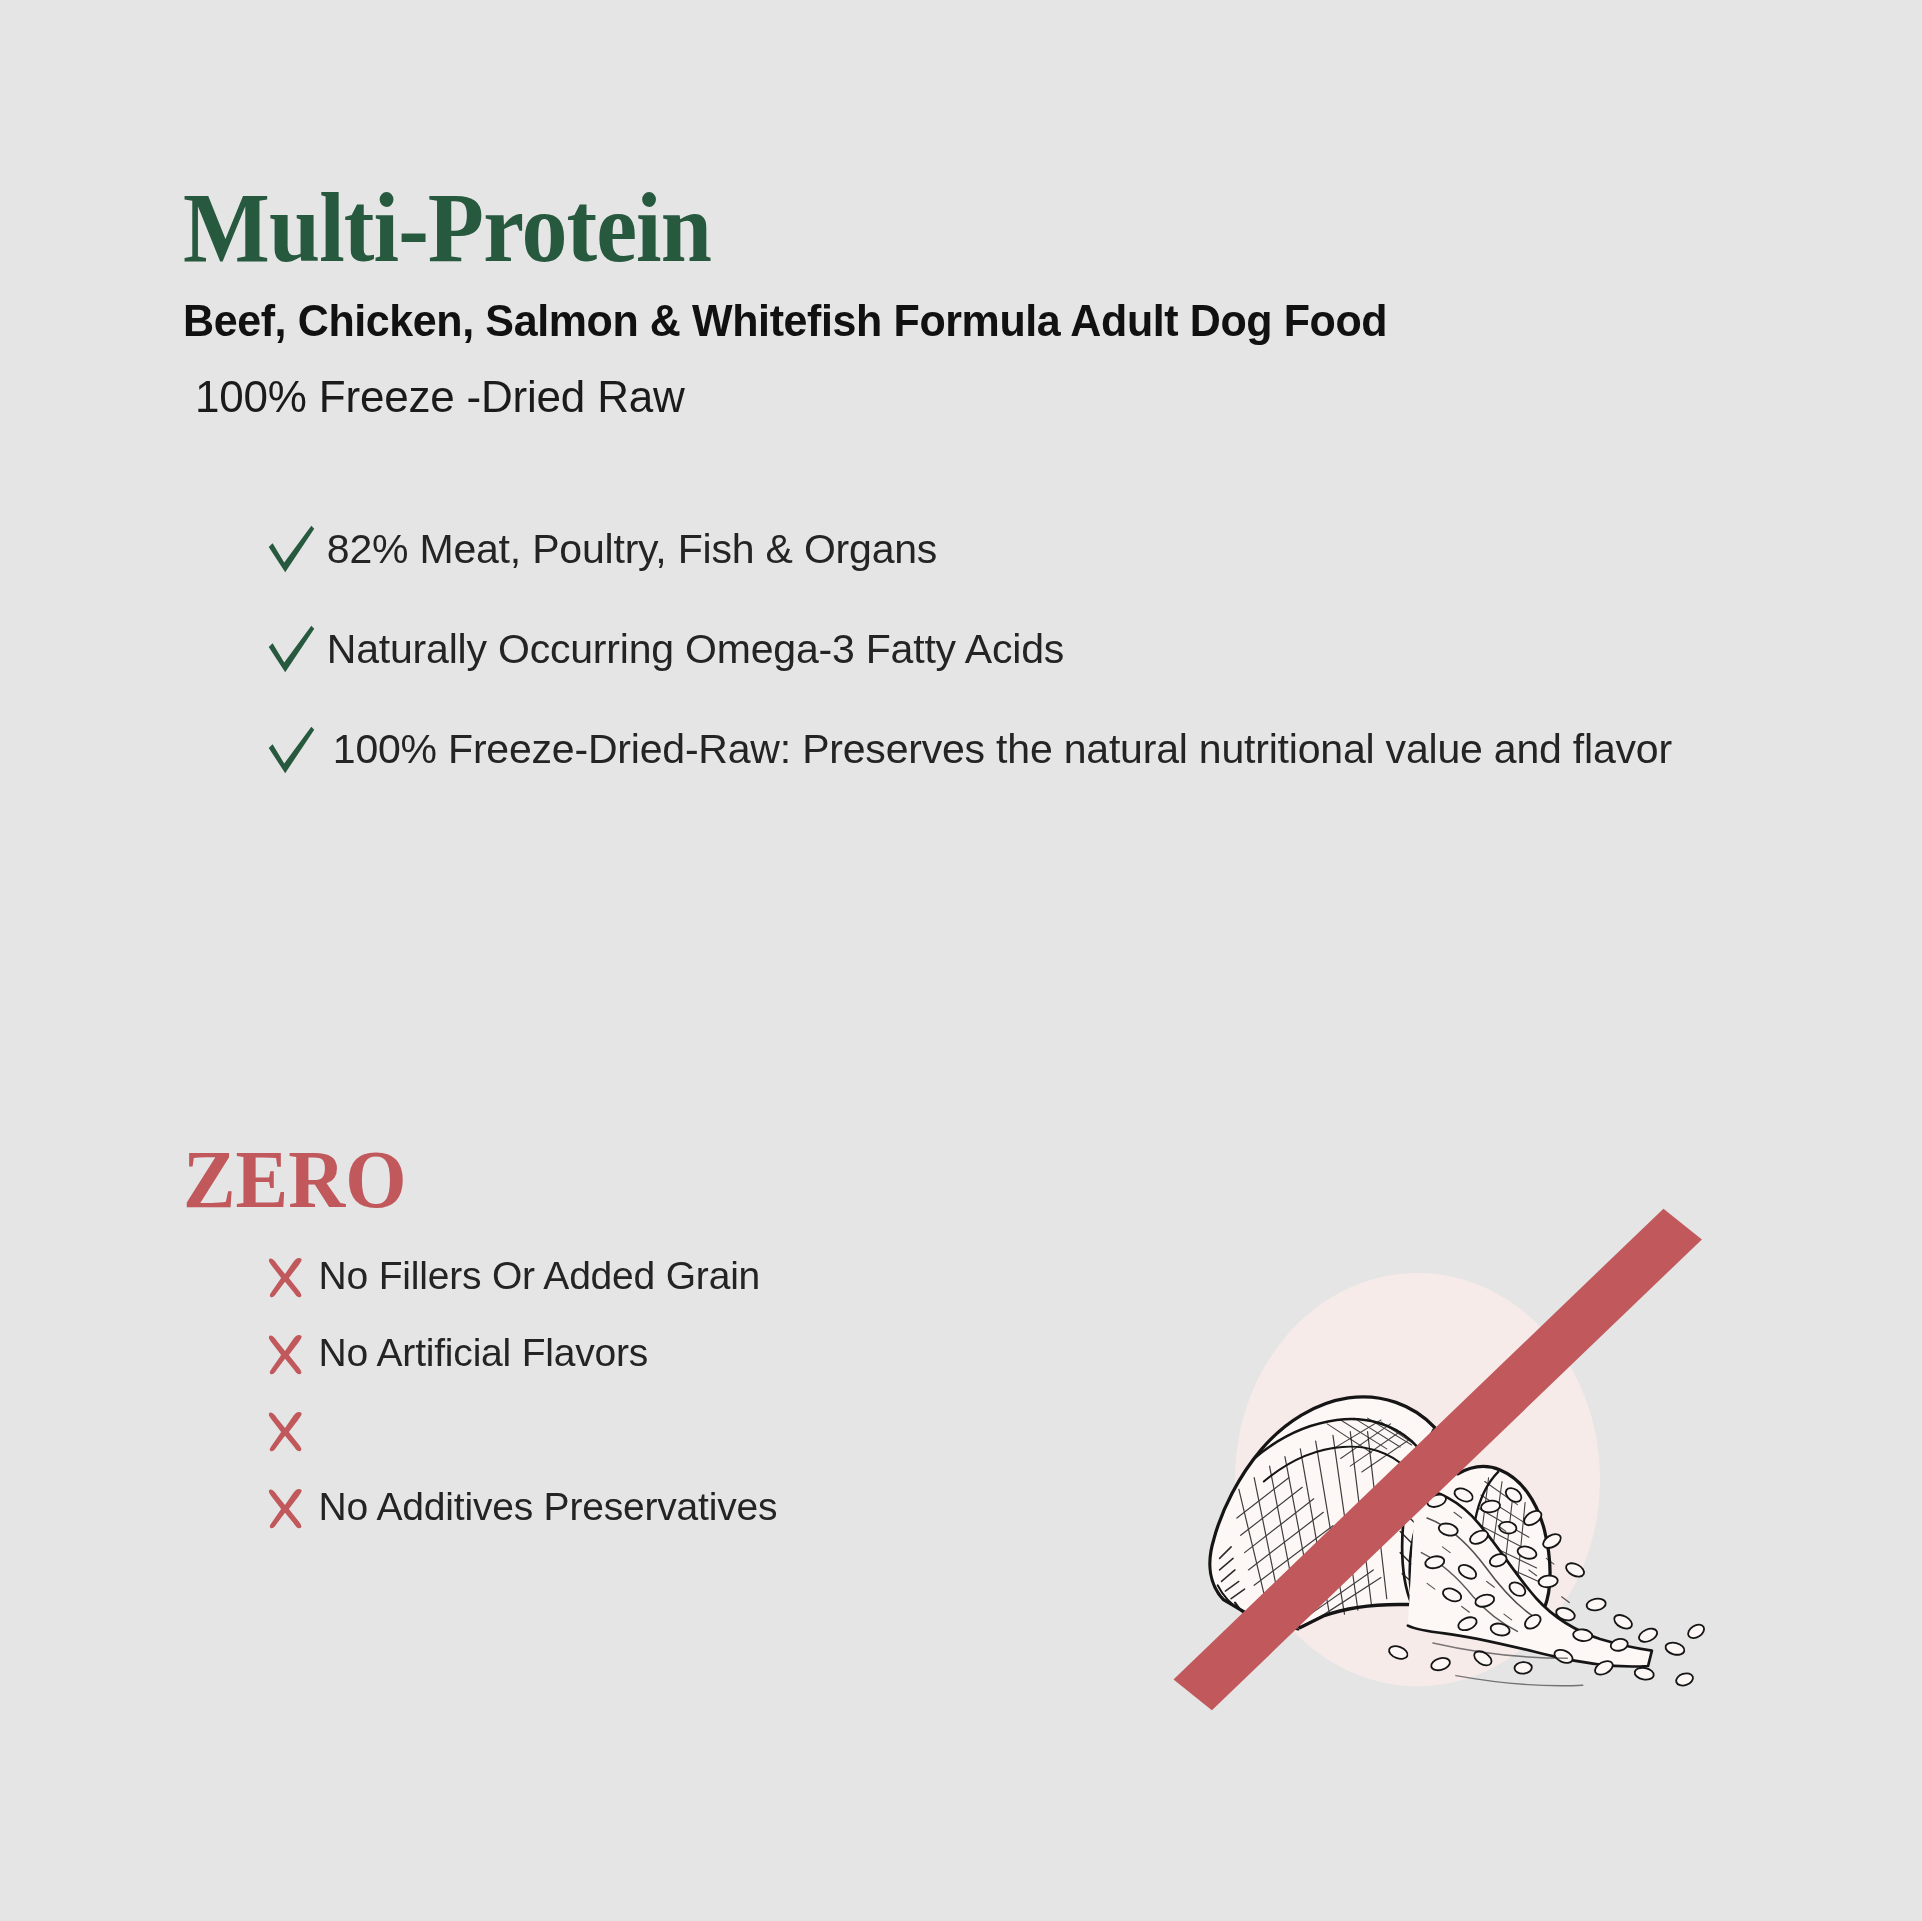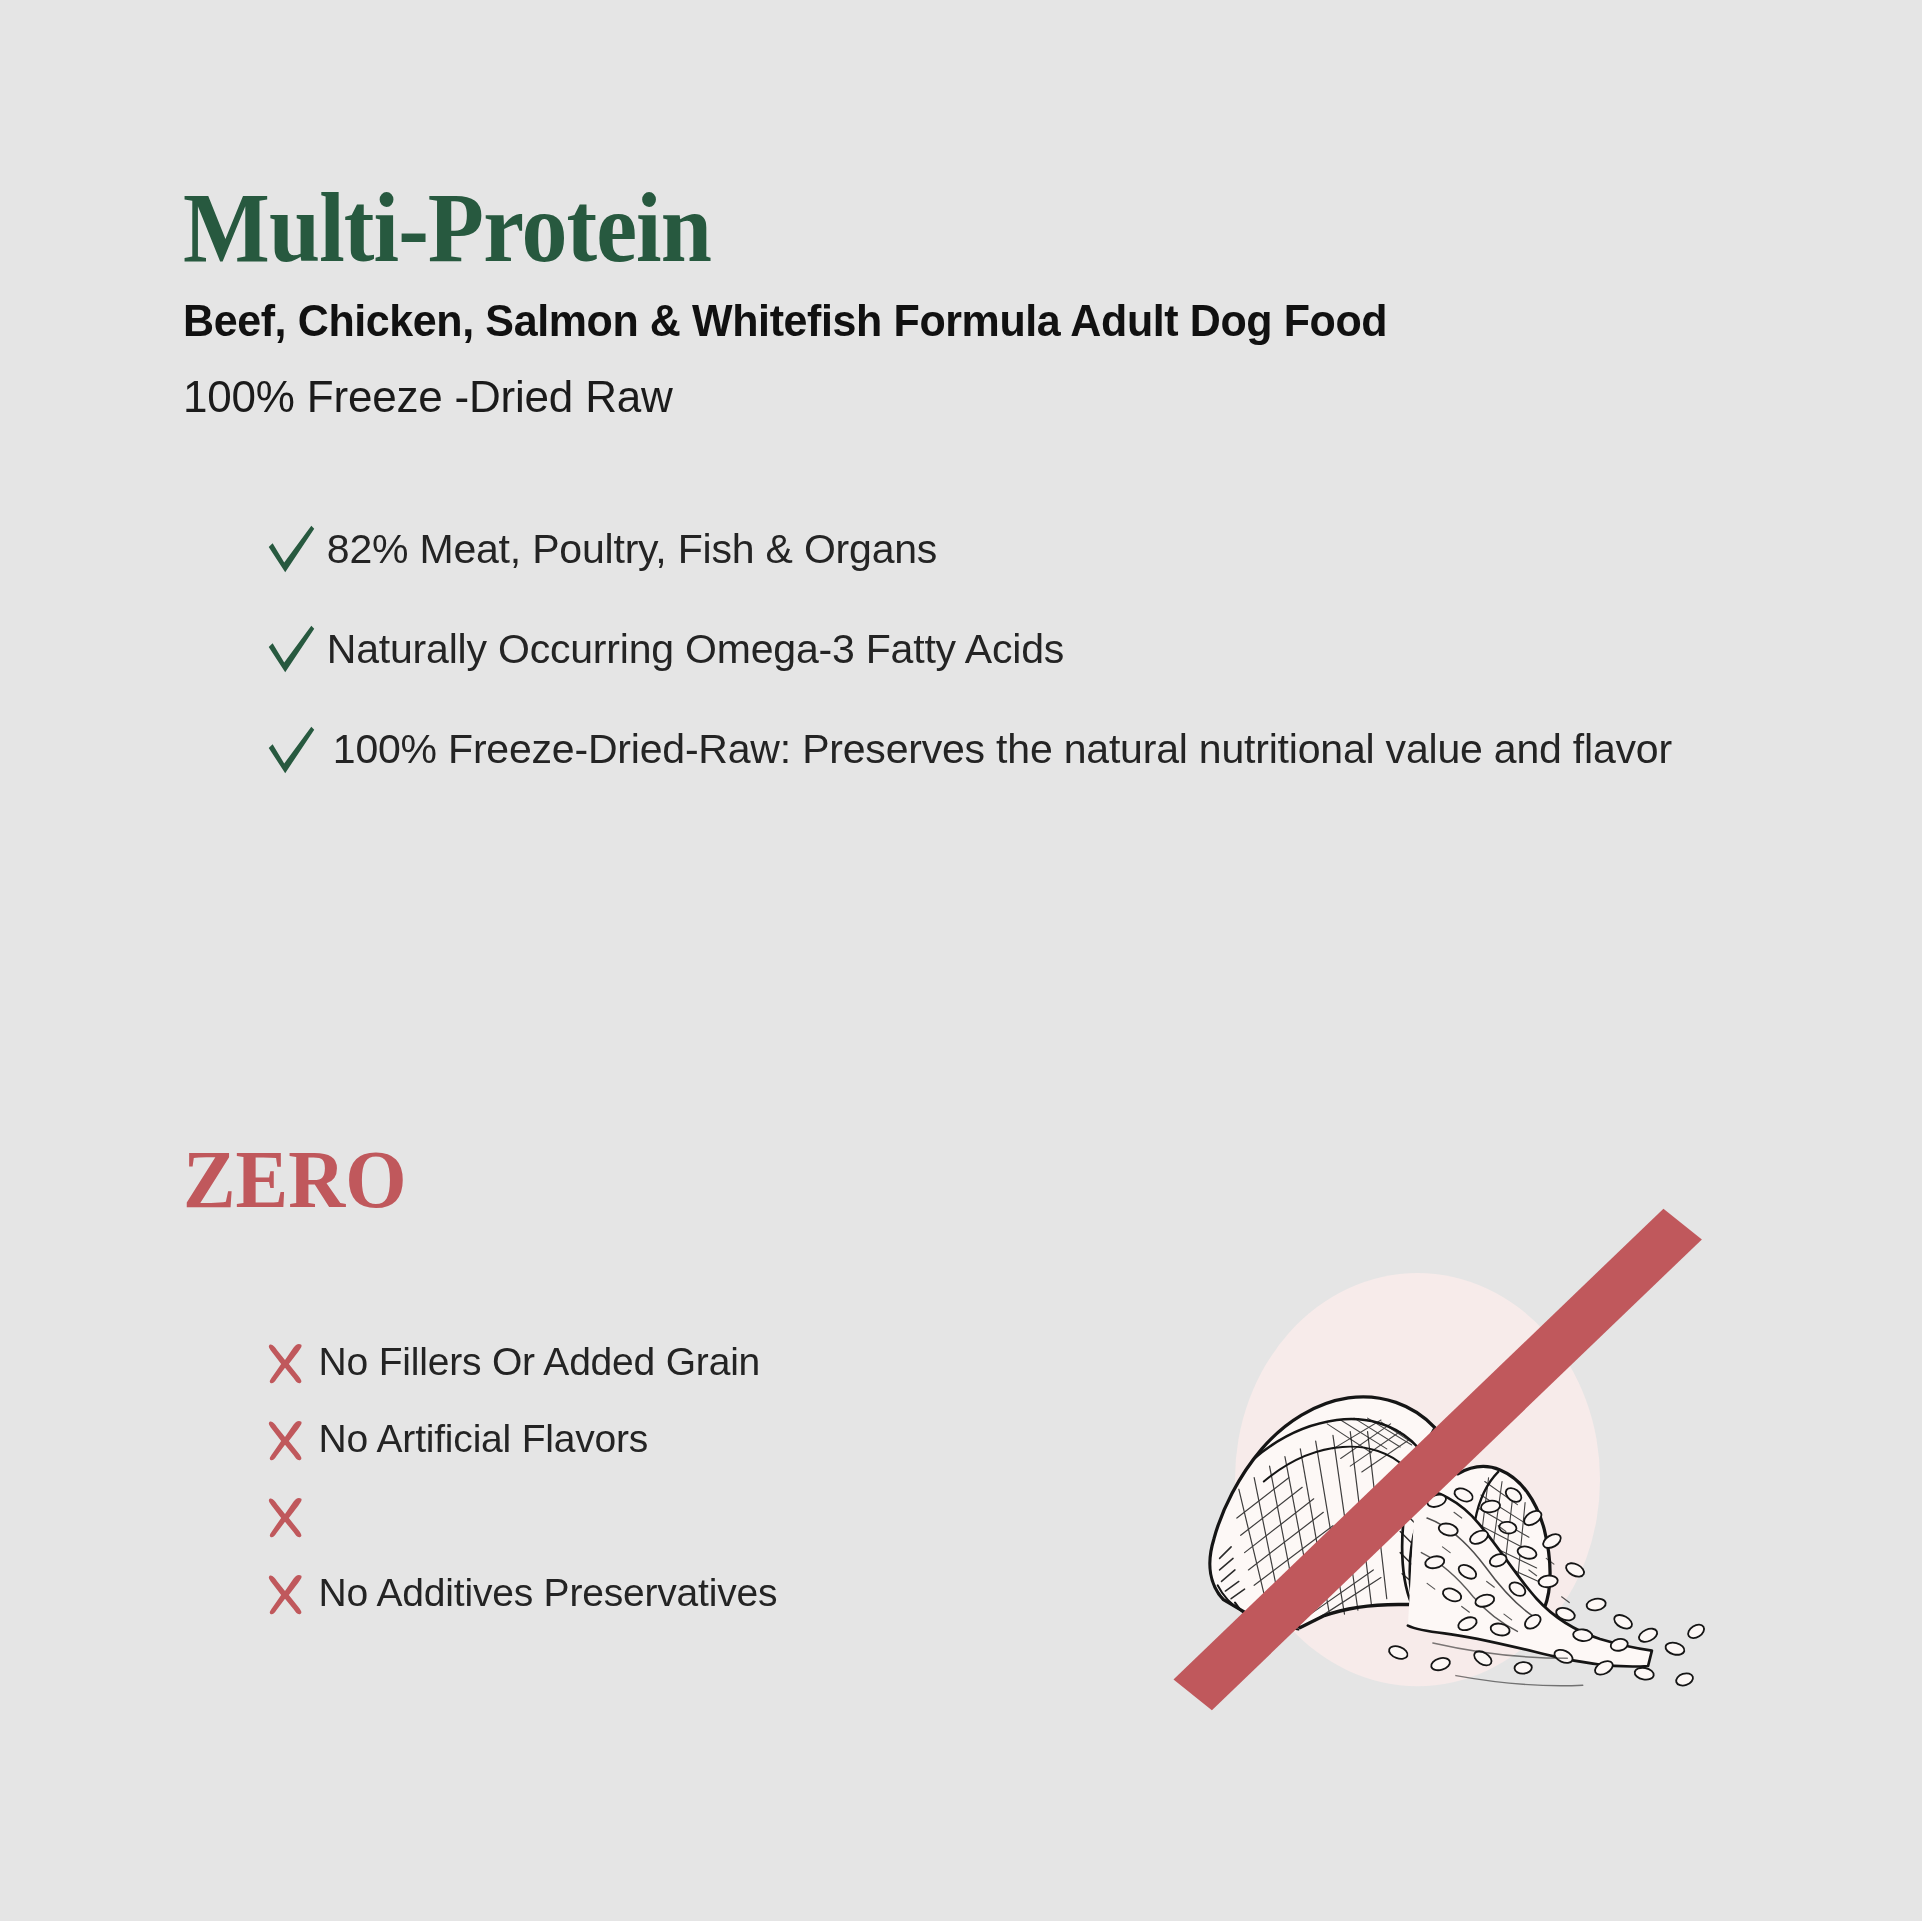--- a/index.html
+++ b/index.html
@@ -50,21 +50,21 @@
     transform: scaleX(0.955);
     transform-origin: left center;
     white-space: nowrap;
   }
   .tagline {
     font-family: "Liberation Sans", sans-serif;
     font-weight: 400;
     font-size: 44px;
     line-height: 1.15;
     color: #1b1b1b;
-    margin: 0;
+    margin: 12px;
     letter-spacing: -0.2px;
     white-space: nowrap;
   }
 
   
   .benefits {
     position: absolute;
     left: 261px;
     top: 524px;
     width: 1499px;
@@ -101,21 +101,21 @@
     font-size: 83px;
     line-height: 1;
     color: #c0585c;
     letter-spacing: 0px;
     transform: scaleX(0.95);
     transform-origin: left center;
   }
   .zero-list {
     position: absolute;
     left: 261px;
-    top: 1338px;
+    top: 1252px;
     width: 865px;
   }
   .zero-row {
     display: flex;
     align-items: center;
     margin-bottom: 29px;
   }
   .zero-row:last-child { margin-bottom: 0; }
   .x-icon {
     flex: 0 0 auto;

